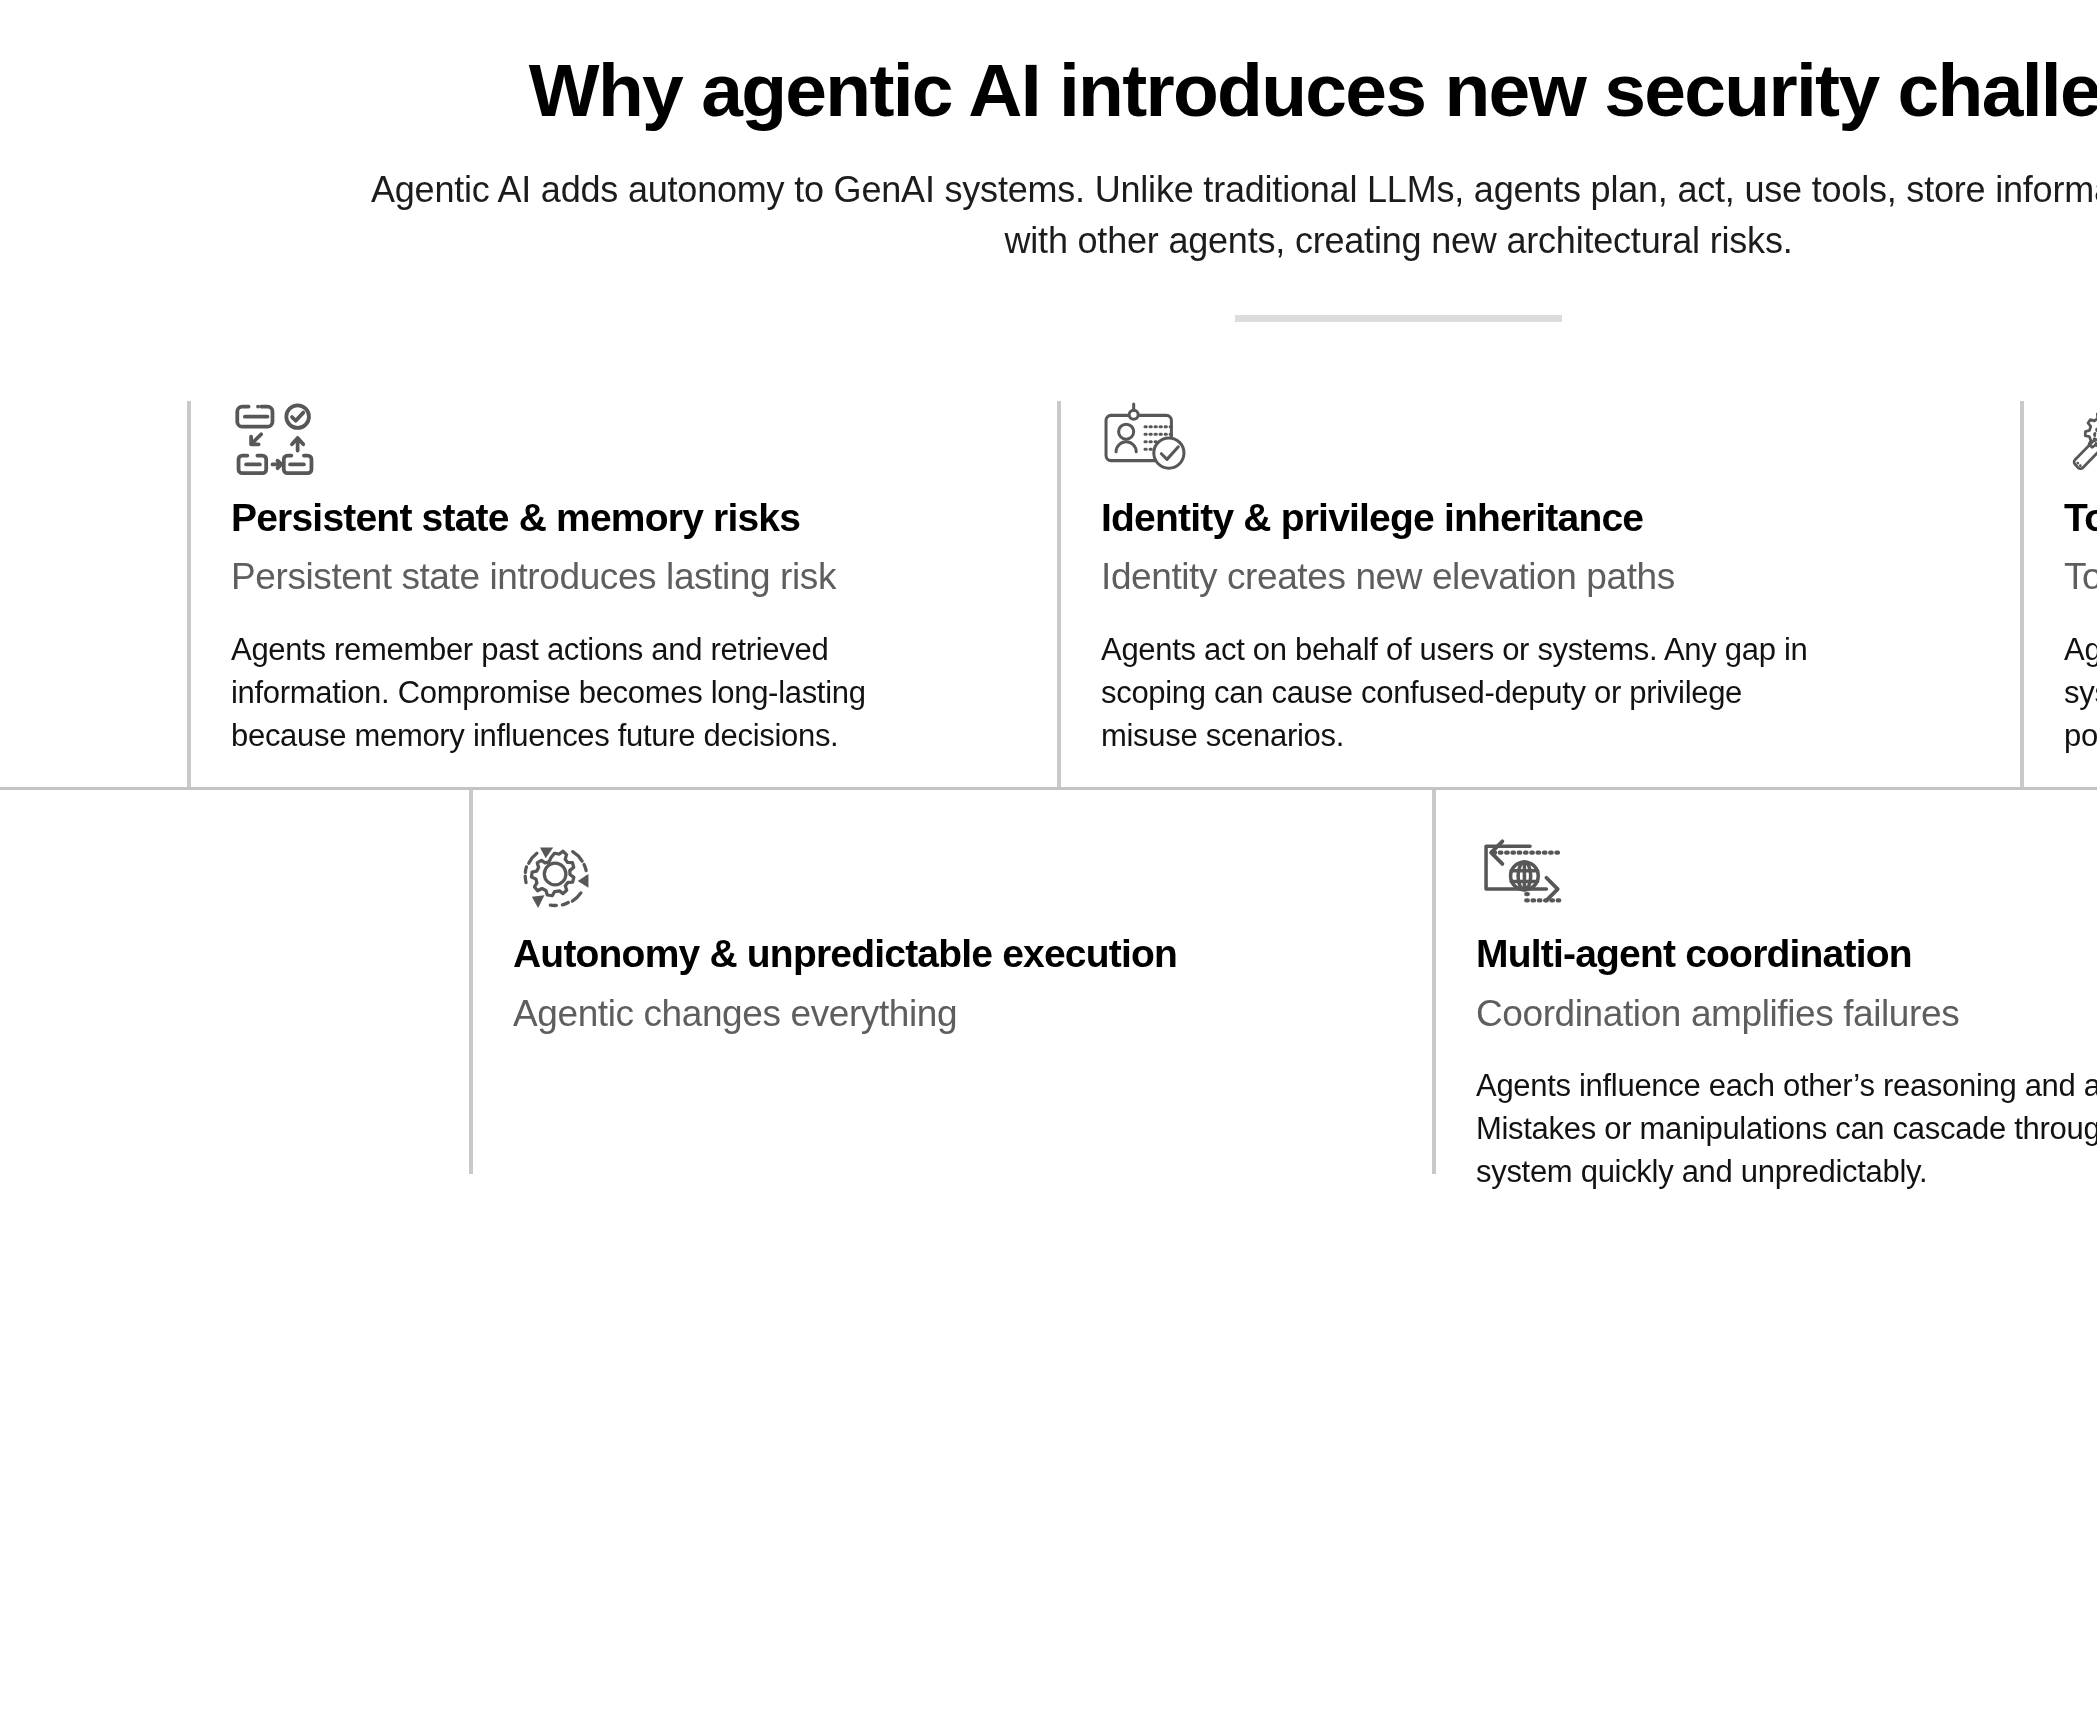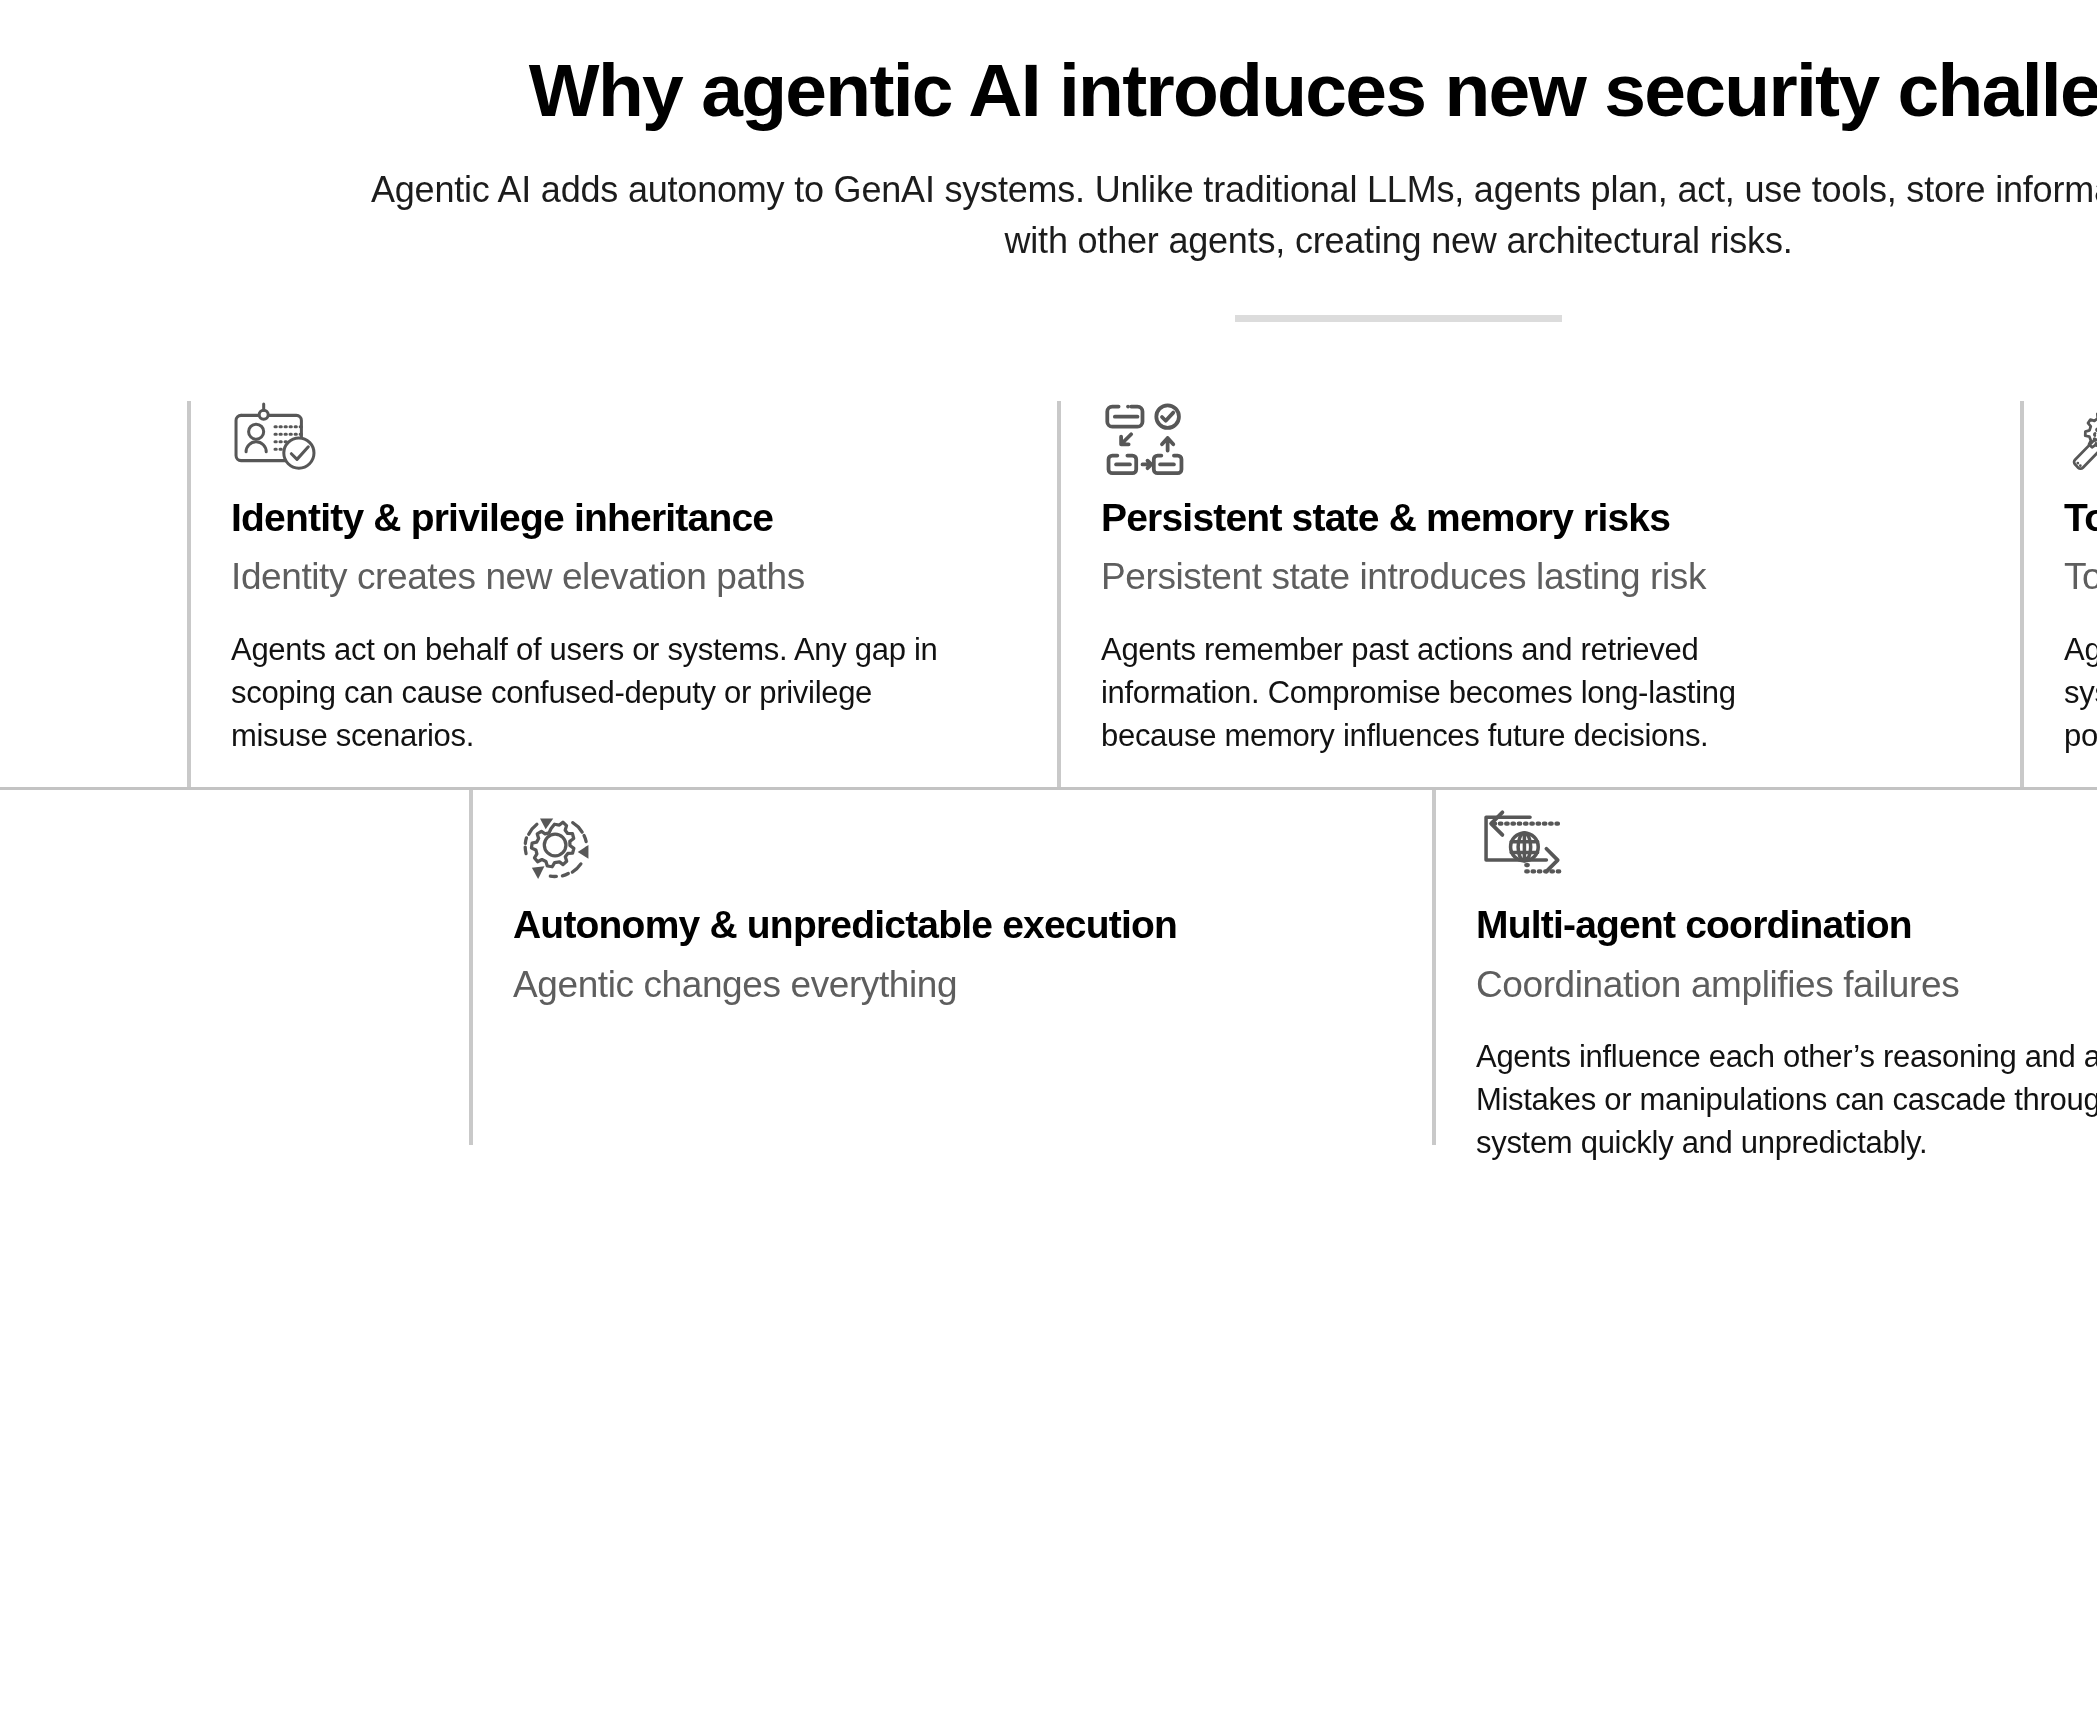--- a/index.html
+++ b/index.html
@@ -71,21 +71,21 @@
     position:absolute;
     left:0; top:0; bottom:0;
     width:3.8px;
     background:#c9c9c9;
   }
   .row-top .cell.ruled::before { top:25px; bottom:-29px; }
   .row-bottom .cell.ruled::before { top:0; bottom:20px; }
 
   .card-inner { padding-top:0; }
   .row-top .card-inner { padding-top:24px; }
-  .row-bottom .card-inner { padding-top:17px; }
+  .row-bottom .card-inner { padding-top:6px;margin-top:40px; }
 
   .card-icon {
     width:88px; height:76px;
     margin-bottom:18.5px;
     display:block;
   }
   .card-icon svg { display:block; }
 
   .card-title {
     font-size:39px;
@@ -122,20 +122,44 @@
 
 <div class="page">
 
   <div class="header">
     <div class="page-title">Why agentic AI introduces new security challenges</div>
     <div class="page-subtitle">Agentic AI adds autonomy to GenAI systems. Unlike traditional LLMs, agents plan, act, use tools, store information, and coordinate with other agents, creating new architectural risks.</div>
     <div class="header-rule"></div>
   </div>
 
   <div class="grid-row row-top">
+
+    <div class="cell ruled">
+      <div class="card-inner">
+        <span class="card-icon">
+          <svg width="88" height="76" viewBox="0 0 70 60" fill="none" stroke="#575757" stroke-width="3" stroke-linecap="round" stroke-linejoin="round">
+            <path d="M14 5 h-5 a4 4 0 0 0 -4 4 v8 a4 4 0 0 0 4 4 h20 a4 4 0 0 0 4 -4 v-8 a4 4 0 0 0 -4 -4 h-5"></path>
+            <path d="M21.5 5 h0.01"></path>
+            <path d="M11 13 h18"></path>
+            <circle cx="53" cy="13" r="9"></circle>
+            <path d="M48.5 13.3 l3 3 l6 -6.5"></path>
+            <path d="M24 27 l-8 8 M16 35 h6 M16 35 v-6"></path>
+            <path d="M53 40 v-10 M53 30 l-4.5 5 M53 30 l4.5 5"></path>
+            <path d="M13 44 h-4 a3 3 0 0 0 -3 3 v8 a3 3 0 0 0 3 3 h16 a3 3 0 0 0 3 -3 v-8 a3 3 0 0 0 -3 -3 h-4"></path>
+            <path d="M12 51 h11"></path>
+            <path d="M33 51 h7 M40 51 l-3 -3 M40 51 l-3 3"></path>
+            <path d="M48 44 h-3 a3 3 0 0 0 -3 3 v8 a3 3 0 0 0 3 3 h16 a3 3 0 0 0 3 -3 v-8 a3 3 0 0 0 -3 -3 h-3"></path>
+            <path d="M47 51 h11"></path>
+          </svg>
+        </span>
+        <div class="card-title">Persistent state &amp; memory risks</div>
+        <div class="card-subtitle">Persistent state introduces lasting risk</div>
+        <div class="card-body">Agents remember past actions and retrieved information. Compromise becomes long-lasting because memory influences future decisions.</div>
+      </div>
+    </div>
 
     <div class="cell ruled">
       <div class="card-inner">
         <span class="card-icon">
           <svg width="88" height="76" viewBox="0 0 70 60" fill="none" stroke="#575757" stroke-width="2.4" stroke-linecap="round" stroke-linejoin="round">
             <path d="M8 12 h14 M30 12 h22 a4 4 0 0 1 4 4 v20"></path>
             <path d="M56 40 v4 a4 4 0 0 1 -4 4 h-44 a4 4 0 0 1 -4 -4 v-28 a4 4 0 0 1 4 -4"></path>
             <circle cx="26" cy="1.5" r="0"></circle>
             <path d="M26 3 v5"></path>
             <circle cx="26" cy="11.5" r="3.6"></circle>
@@ -145,44 +169,20 @@
             <path d="M35 27 h1 M39 27 h1 M43 27 h1 M47 27 h1 M51 27 h1 M55 27 h1"></path>
             <path d="M35 33 h1 M39 33 h1 M43 33 h1 M47 33 h1"></path>
             <path d="M35 39 h1 M39 39 h1 M43 39 h1"></path>
             <circle cx="54" cy="42" r="12" fill="#ffffff"></circle>
             <path d="M48 42.5 l4.5 4.5 l9 -10"></path>
           </svg>
         </span>
         <div class="card-title">Identity &amp; privilege inheritance</div>
         <div class="card-subtitle">Identity creates new elevation paths</div>
         <div class="card-body">Agents act on behalf of users or systems. Any gap in scoping can cause confused-deputy or privilege misuse scenarios.</div>
-      </div>
-    </div>
-
-    <div class="cell ruled">
-      <div class="card-inner">
-        <span class="card-icon">
-          <svg width="88" height="76" viewBox="0 0 70 60" fill="none" stroke="#575757" stroke-width="3" stroke-linecap="round" stroke-linejoin="round">
-            <path d="M14 5 h-5 a4 4 0 0 0 -4 4 v8 a4 4 0 0 0 4 4 h20 a4 4 0 0 0 4 -4 v-8 a4 4 0 0 0 -4 -4 h-5"></path>
-            <path d="M21.5 5 h0.01"></path>
-            <path d="M11 13 h18"></path>
-            <circle cx="53" cy="13" r="9"></circle>
-            <path d="M48.5 13.3 l3 3 l6 -6.5"></path>
-            <path d="M24 27 l-8 8 M16 35 h6 M16 35 v-6"></path>
-            <path d="M53 40 v-10 M53 30 l-4.5 5 M53 30 l4.5 5"></path>
-            <path d="M13 44 h-4 a3 3 0 0 0 -3 3 v8 a3 3 0 0 0 3 3 h16 a3 3 0 0 0 3 -3 v-8 a3 3 0 0 0 -3 -3 h-4"></path>
-            <path d="M12 51 h11"></path>
-            <path d="M33 51 h7 M40 51 l-3 -3 M40 51 l-3 3"></path>
-            <path d="M48 44 h-3 a3 3 0 0 0 -3 3 v8 a3 3 0 0 0 3 3 h16 a3 3 0 0 0 3 -3 v-8 a3 3 0 0 0 -3 -3 h-3"></path>
-            <path d="M47 51 h11"></path>
-          </svg>
-        </span>
-        <div class="card-title">Persistent state &amp; memory risks</div>
-        <div class="card-subtitle">Persistent state introduces lasting risk</div>
-        <div class="card-body">Agents remember past actions and retrieved information. Compromise becomes long-lasting because memory influences future decisions.</div>
       </div>
     </div>
 
     <div class="cell ruled">
       <div class="card-inner">
         <span class="card-icon">
           <svg width="88" height="76" viewBox="0 0 70 60" fill="none" stroke="#575757" stroke-width="2.2" stroke-linecap="round" stroke-linejoin="round">
             <path d="M31 8 l3.3 .6 l2.2 -2.6 l2.9 1.6 l-.3 3.4 l2.9 1.9 l3 -1.6 l2.1 2.5 l-1.9 2.8 l1.6 3.1 l3.4 .3 l.3 3.3 l-3.2 1.2 l-.8 3.4 l2.4 2.4 l-1.7 2.8 l-3.3 -.8 l-2.5 2.4 l.7 3.3 l-3 1.5 l-2.3 -2.5 l-3.4 .5 l-1.3 3.1 l-3.3 -.4 l-.6 -3.3 l-3.1 -1.4 l-2.8 1.9 l-2.4 -2.3 l1.5 -3 l-1.2 -3.2 l-3.3 -.7 l.1 -3.3 l3.3 -.9 l1 -3.3 l-2.2 -2.6 l1.9 -2.7 l3.2 1 l2.7 -2.1 l-.4 -3.4 z"></path>
             <path d="M26 24 a1 1 0 0 1 .6 -1.4 M24.5 28 a1 1 0 0 1 .2 -1.6 M24.6 32 a1 1 0 0 1 -.4 -1.5 M26.4 35.4 a1 1 0 0 1 -1 -1.2 M29.5 37.7 a1 1 0 0 1 -1.4 -.6 M33.4 38.5 a1 1 0 0 1 -1.6 -.2 M37.2 37.3 a1 1 0 0 1 -1.5 .5 M40 34.6 a1 1 0 0 1 -1.2 1.1 M41.4 31 a1 1 0 0 1 -.5 1.5 M41 27.2 a1 1 0 0 1 .3 1.6 M39.2 24.2 a1 1 0 0 1 1.1 1.2 M36 22.1 a1 1 0 0 1 1.5 .6 M32.2 21.4 a1 1 0 0 1 1.6 .2 M28.5 22.6 a1 1 0 0 1 1.4 -.6"></path>
             <path d="M37.5 24.6 a7.6 7.6 0 0 0 -6.5 12.5 l-16 16.5 a2.6 2.6 0 0 1 -3.7 0 l-2.5 -2.6 a2.6 2.6 0 0 1 0 -3.7 l16 -16.4 a7.6 7.6 0 0 0 12.3 -6.2 l-4.8 4.9 l-4.6 -.2 l-.2 -4.6 z"></path>

